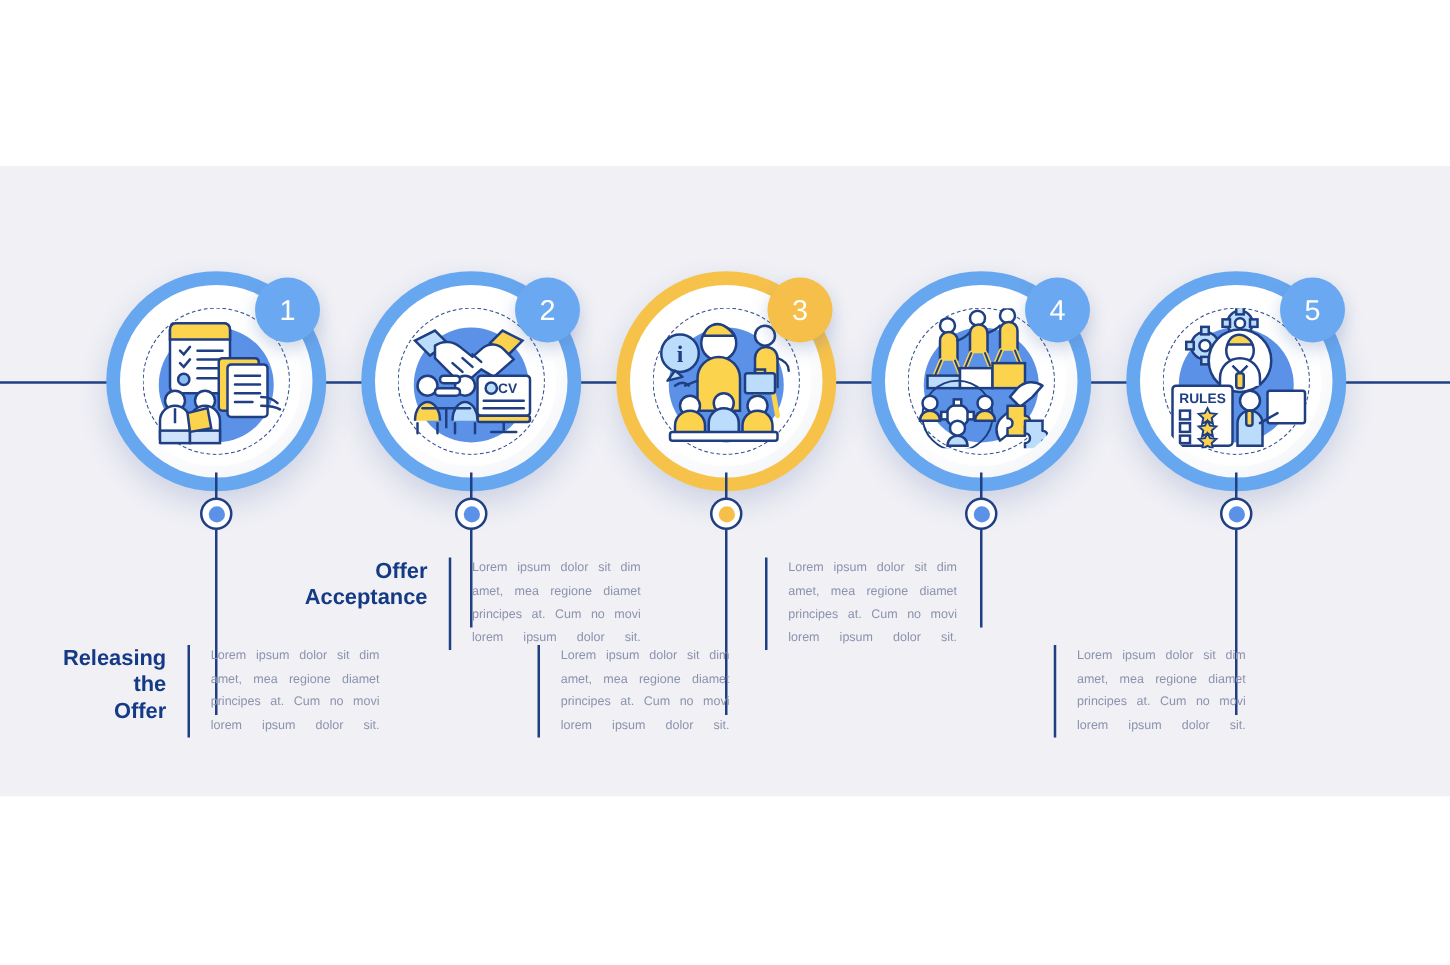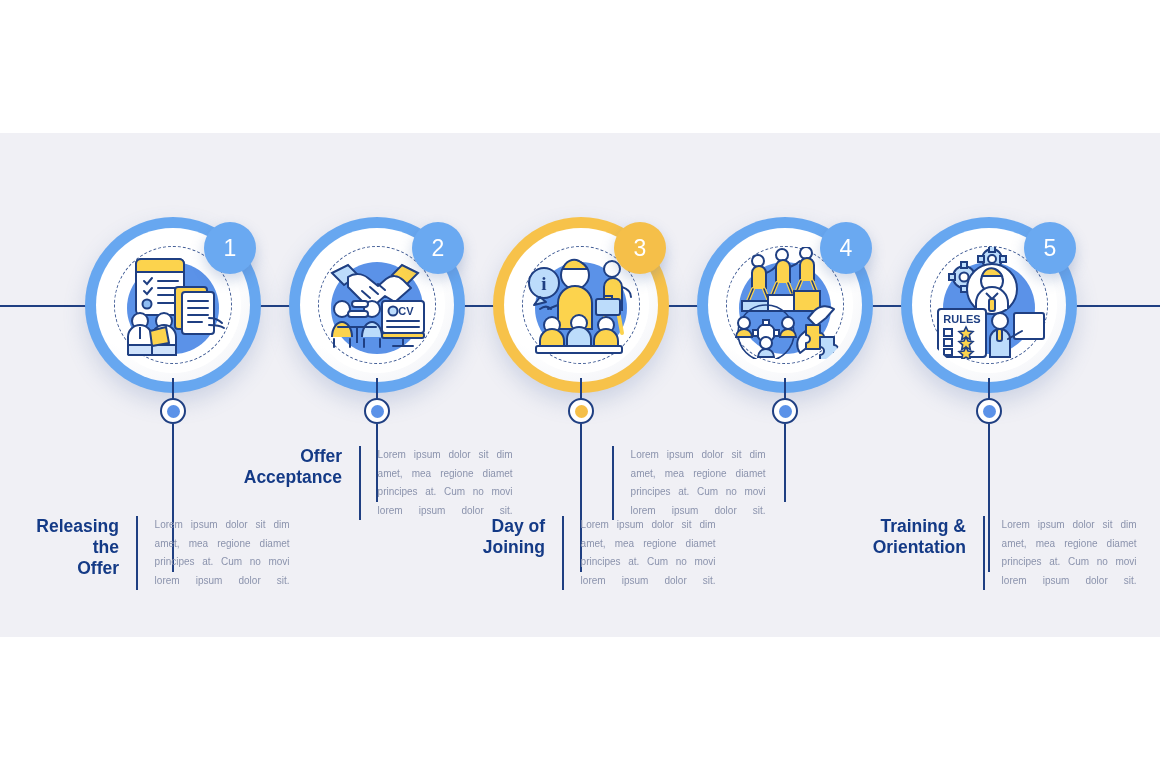--- a/index.html
+++ b/index.html
@@ -139,21 +139,21 @@
       </div>
       <div class="badge" style="left:119px; top:5px;">
         <span>1</span>
       </div>
     </div>
     <div class="stem" style="left:172px; top:378px; height:40px;"></div>
     <div class="dot" style="left:160px; top:398px;">
         <i></i>
       </div>
     <div class="stem" style="left:172px; top:424px; height:148px;"></div>
-    <div class="textblock" style="left:6px; top:516px;">
+    <div class="textblock" style="left:20px; top:516px;">
       <div class="title" style="width:130px;">Releasing the
 Offer</div>
       <div class="divider"></div>
       <div class="desc">Lorem ipsum dolor sit dim amet, mea regione diamet principes at. Cum no movi lorem ipsum dolor sit.</div>
     </div>
   </div>
 
   <div class="node">
     <div class="circle-wrap" style="left:289px; top:217px;">
       <div class="ring"></div>
@@ -247,22 +247,20 @@
       <div class="badge active" style="left:121px; top:5px;">
         <span>3</span>
       </div>
     </div>
     <div class="stem" style="left:580px; top:378px; height:40px;"></div>
     <div class="dot active" style="left:568px; top:398px;">
         <i></i>
       </div>
     <div class="stem" style="left:580px; top:424px; height:148px;"></div>
     <div class="textblock" style="left:430px; top:516px;">
-      <div class="title" style="width:132px;">Day of
-Joining</div>
       <div class="divider"></div>
       <div class="desc">Lorem ipsum dolor sit dim amet, mea regione diamet principes at. Cum no movi lorem ipsum dolor sit.</div>
     </div>
   </div>
 
   <div class="node">
     <div class="circle-wrap" style="left:697px; top:217px;">
       <div class="ring"></div>
       <div class="ring-inner"></div>
       <div class="ring-inner2">
@@ -375,20 +373,18 @@
       <div class="badge" style="left:123px; top:5px;">
         <span>5</span>
       </div>
     </div>
     <div class="stem" style="left:988px; top:378px; height:40px;"></div>
     <div class="dot" style="left:976px; top:398px;">
         <i></i>
       </div>
     <div class="stem" style="left:988px; top:424px; height:148px;"></div>
     <div class="textblock" style="left:843px; top:516px;">
-      <div class="title" style="width:140px;">Training &amp;
-Orientation</div>
       <div class="divider"></div>
       <div class="desc">Lorem ipsum dolor sit dim amet, mea regione diamet principes at. Cum no movi lorem ipsum dolor sit.</div>
     </div>
   </div>
 
 </div>
 
 </body></html>

